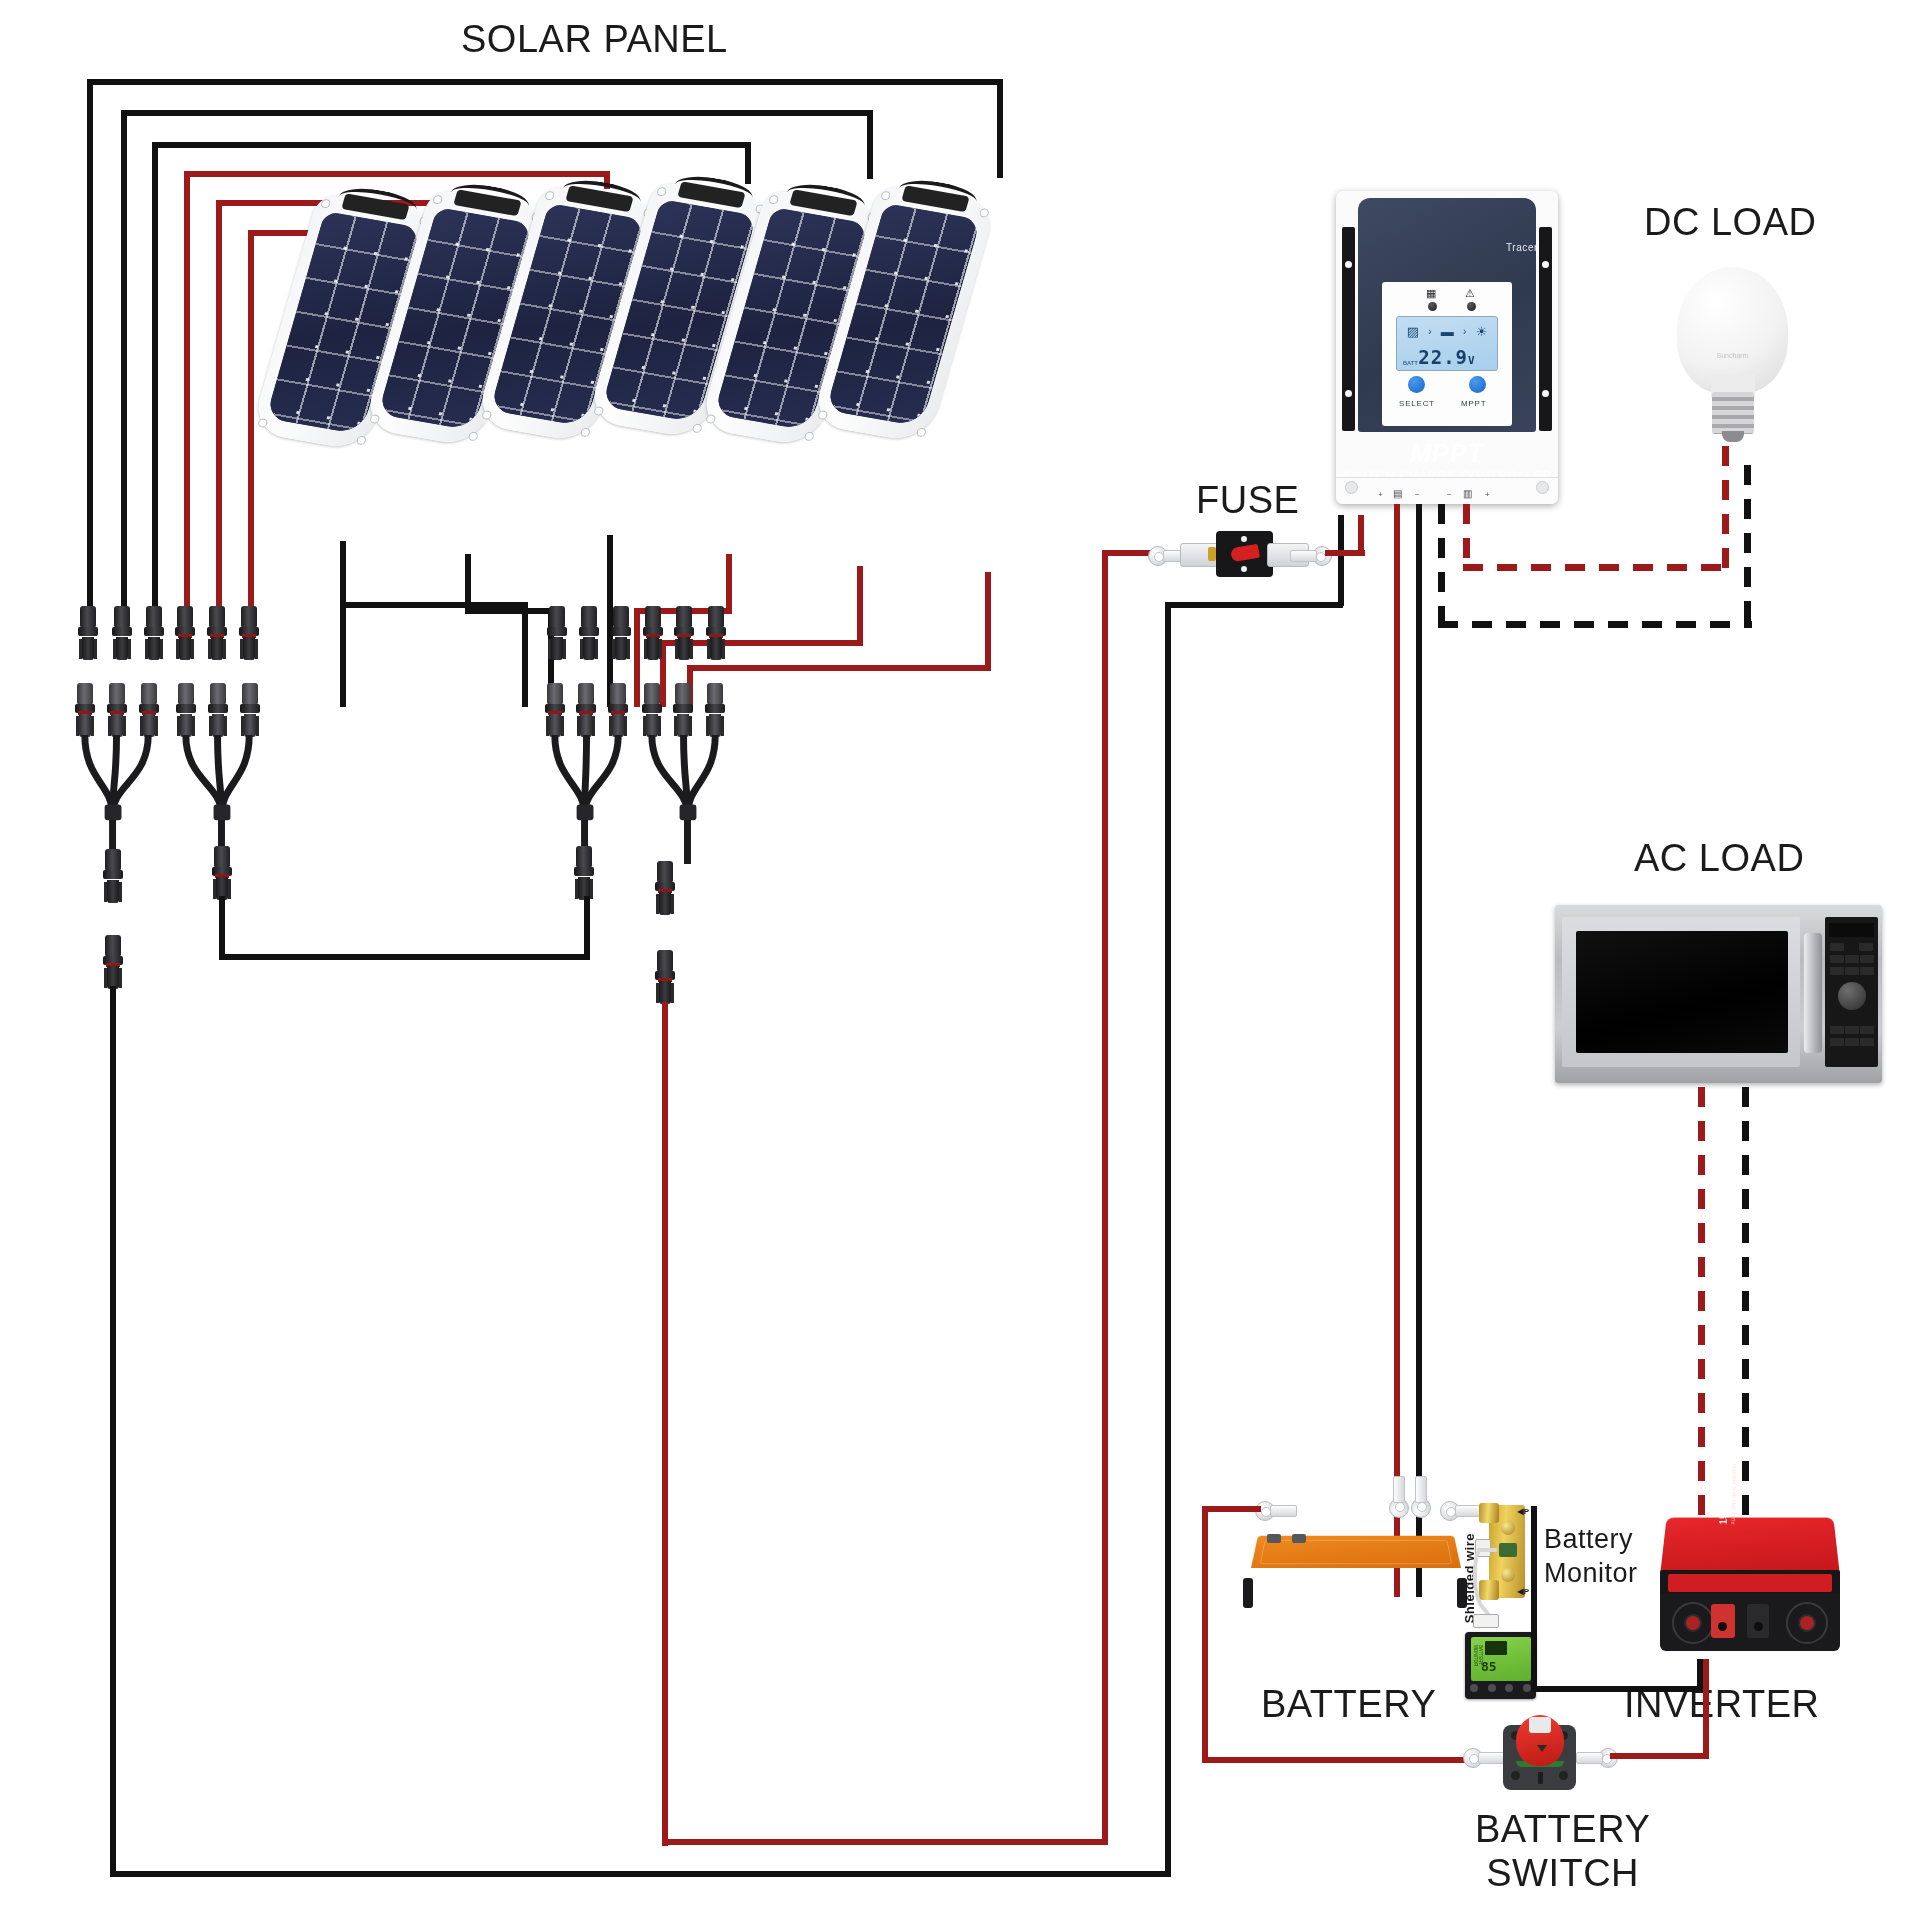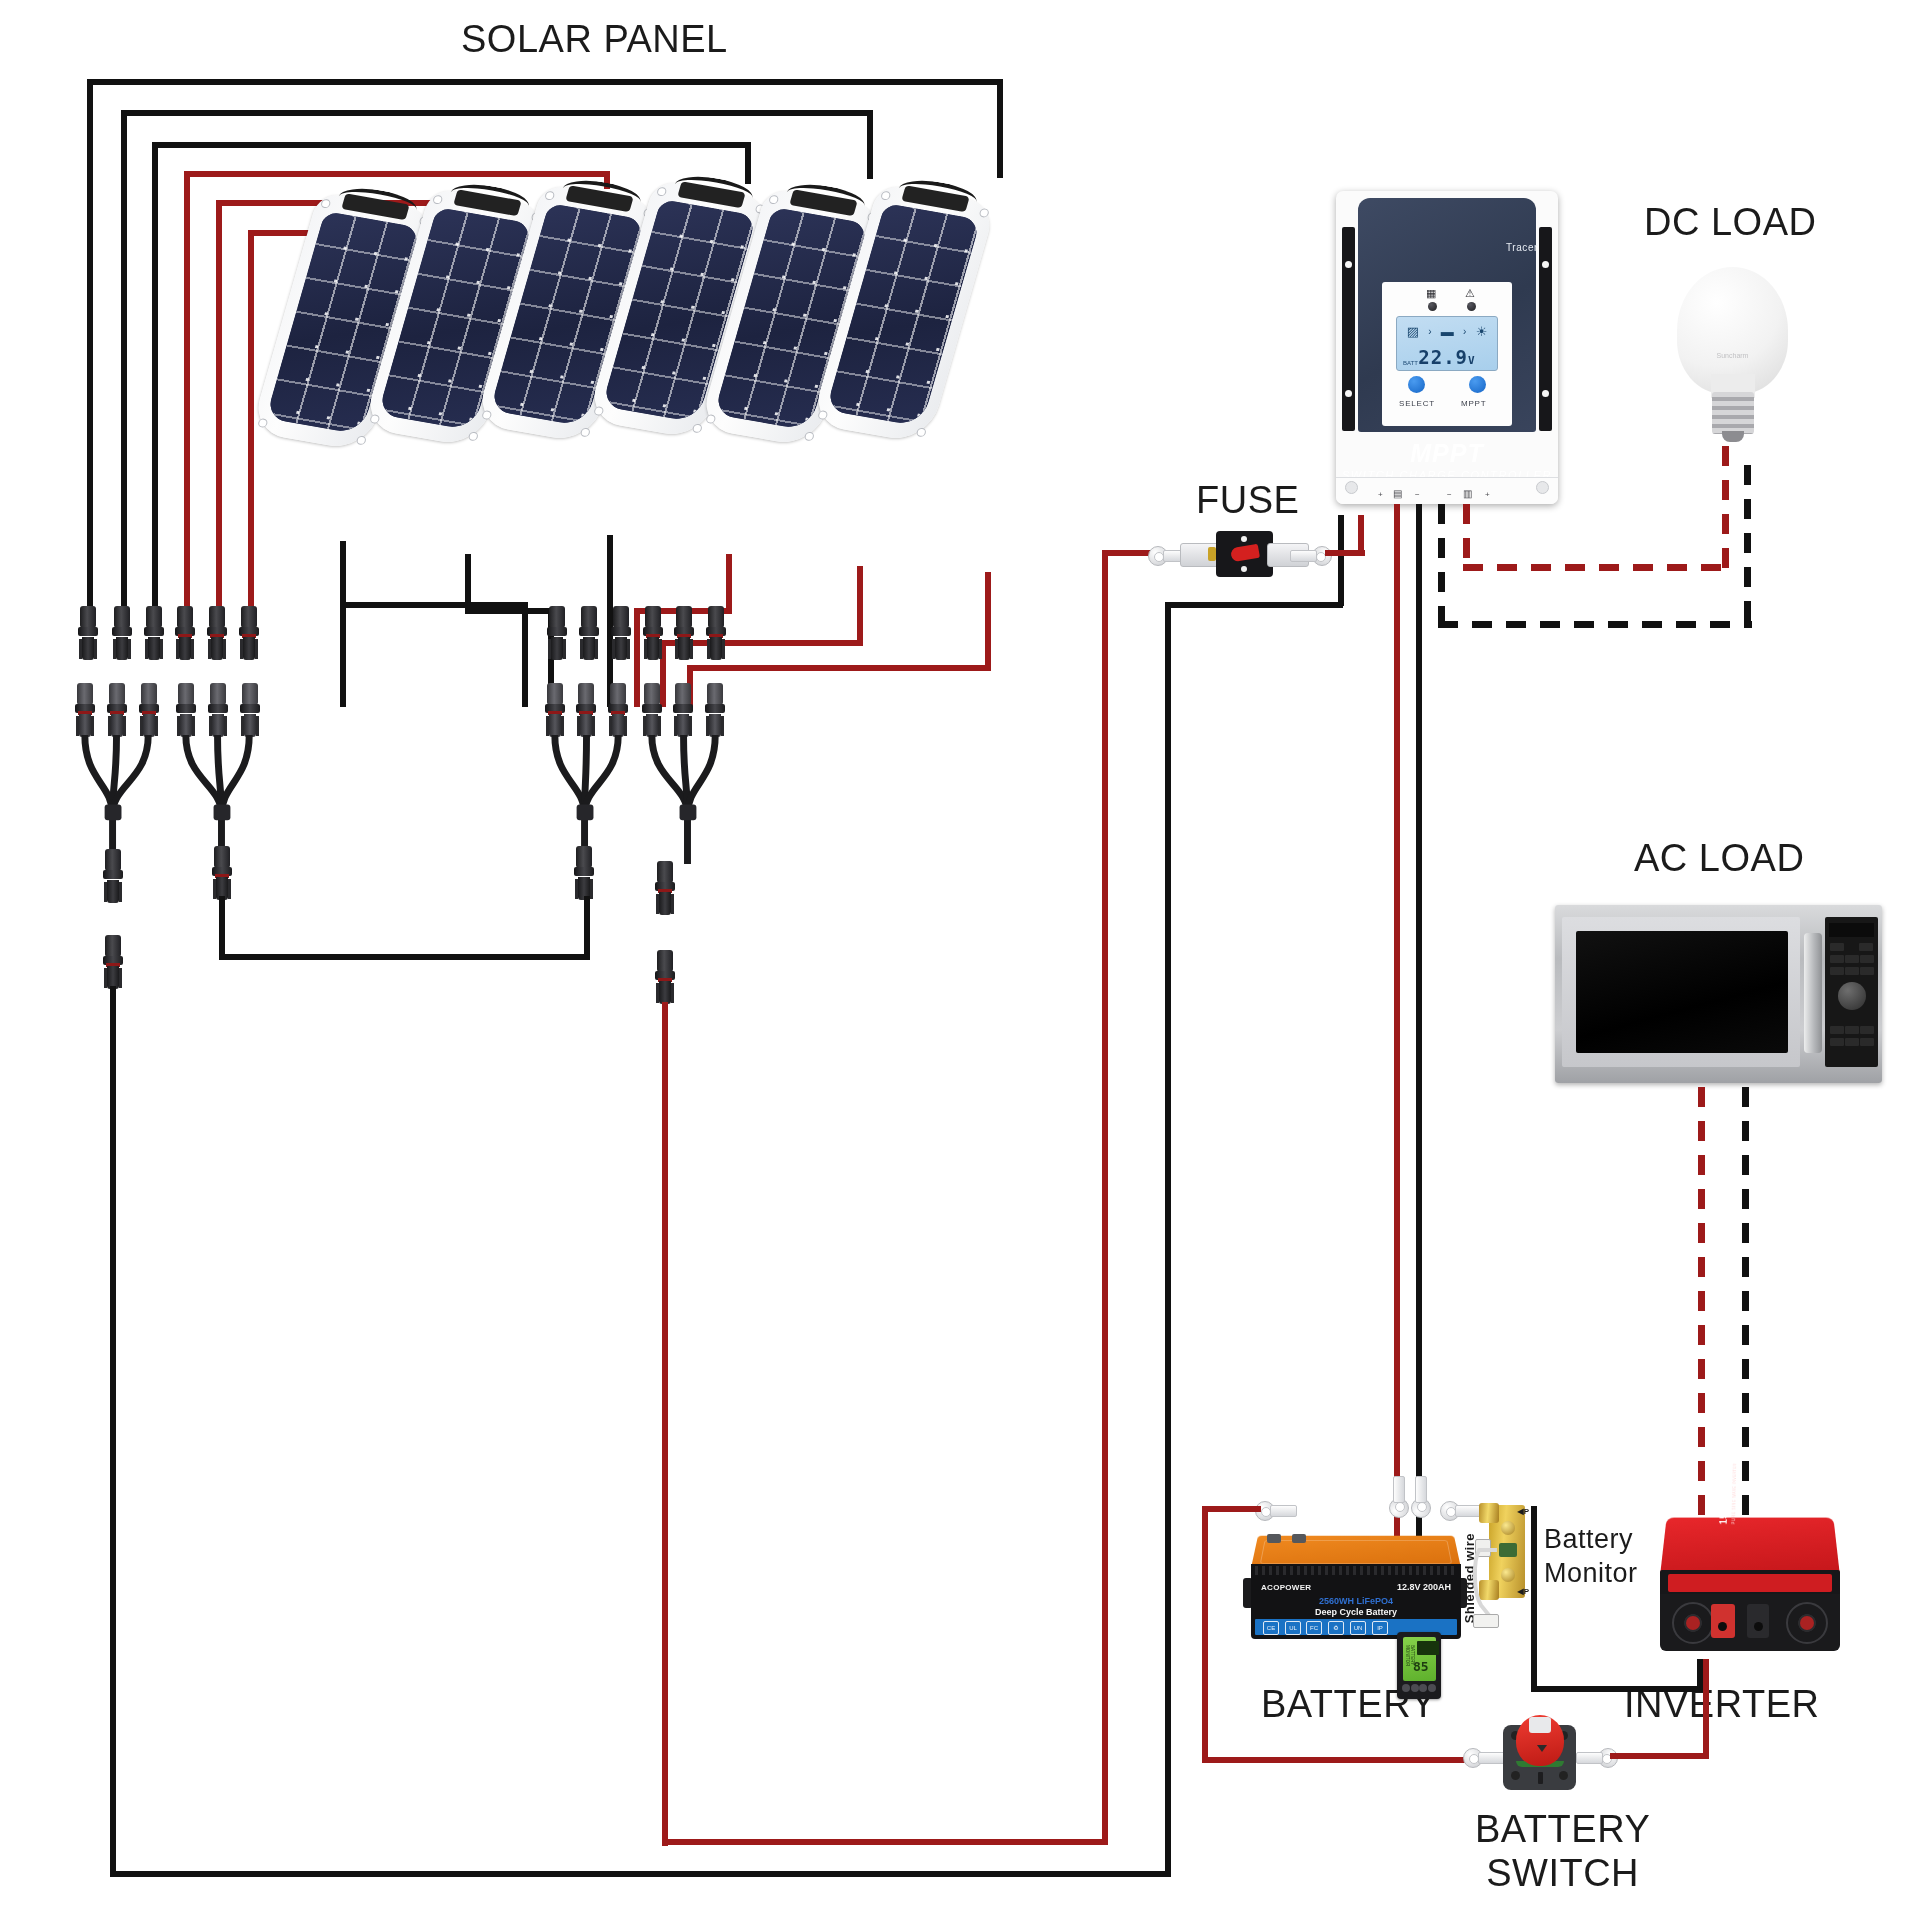--- a/index.html
+++ b/index.html
@@ -153,21 +153,21 @@
   #shunt .bar{position:absolute;left:8px;top:6px;width:36px;height:93px;
      background:linear-gradient(95deg,#c9a227,#f0d25e 40%,#b8902b);border-radius:3px;}
   #shunt .lug{position:absolute;left:-2px;width:20px;height:20px;border-radius:3px;
      background:linear-gradient(95deg,#b8902b,#f2d96a 45%,#a97f20);}
   #shunt .scr{position:absolute;left:20px;width:14px;height:14px;border-radius:50%;
      background:radial-gradient(circle at 35% 30%,#fbe98f,#a6801f);}
   #shunt .win{position:absolute;left:18px;top:44px;width:18px;height:14px;background:#3d6b35;border-radius:2px;}
   #shunt .plug{position:absolute;left:-6px;top:40px;width:14px;height:16px;background:#f0f0ee;border:1px solid #aaa;border-radius:2px;}
   #shunt .pmark{position:absolute;right:3px;color:#1c1c1c;font-size:8px;font-weight:700;}
 
-  #bmon{position:absolute;left:1397px;top:1632px;width:44px;height:67px;
+  #bmon{position:absolute;left:1465px;top:1632px;width:71px;height:67px;
      background:#1b1b1e;border-radius:4px;box-shadow:0 1px 3px rgba(0,0,0,.4);}
   #bmon .scr{position:absolute;left:6px;top:5px;right:5px;height:44px;
      background:linear-gradient(170deg,#86d14a,#5eb02c);border-radius:2px;}
   #bmon .big{position:absolute;left:10px;top:22px;color:#1d3c10;font-size:13px;font-weight:700;font-family:"DejaVu Sans Mono",monospace;}
   #bmon .sub{position:absolute;left:2px;top:8px;width:10px;color:#1d3c10;font-size:4.5px;writing-mode:vertical-rl;}
   #bmon .lcdbar{position:absolute;left:14px;top:4px;width:22px;height:14px;background:#17330c;border-radius:1px;}
   #bmon .btns{position:absolute;left:5px;bottom:5px;right:5px;height:10px;display:flex;justify-content:space-between;}
   #bmon .btns i{width:8px;height:8px;border-radius:50%;background:#4c4c52;}
   .wirecurve{position:absolute;}
 
@@ -852,37 +852,20 @@
   <div class="wr wh" style="left:1202px;top:1506px;width:59px;"></div>
   <div class="wr wv" style="left:1202px;top:1506px;height:257px;"></div>
   <div class="wr wh" style="left:1202px;top:1757px;width:279px;"></div>
 
   <div id="bat">
     <div class="lid"></div>
     <div class="term" style="left:26px;"></div>
     <div class="term" style="left:51px;"></div>
     <div class="hand" style="left:2px;top:46px;"></div>
     <div class="hand" style="right:2px;top:46px;"></div>
-    <div class="body">
-      <div class="vent"></div>
-      <div class="brandrow">
-        <span class="brand">ACOPOWER</span>
-        <span class="spec">12.8V  200AH</span>
-      </div>
-      <div class="wh">2560WH LiFePO4</div>
-      <div class="dc">Deep Cycle Battery</div>
-      <div class="blue">
-        <span class="cert" style="left:8px;">CE</span>
-        <span class="cert" style="left:30px;">UL</span>
-        <span class="cert" style="left:51px;">FC</span>
-        <span class="cert" style="left:73px;">♻</span>
-        <span class="cert" style="left:95px;">UN</span>
-        <span class="cert" style="left:117px;">IP</span>
-      </div>
-    </div>
   </div>
 
   <div id="shunt">
     <div class="bar"></div>
     <div class="lug" style="top:4px;"></div>
     <div class="lug" style="bottom:4px;"></div>
     <div class="scr" style="top:22px;"></div>
     <div class="scr" style="bottom:22px;"></div>
     <div class="win"></div>
     <div class="plug"></div>

